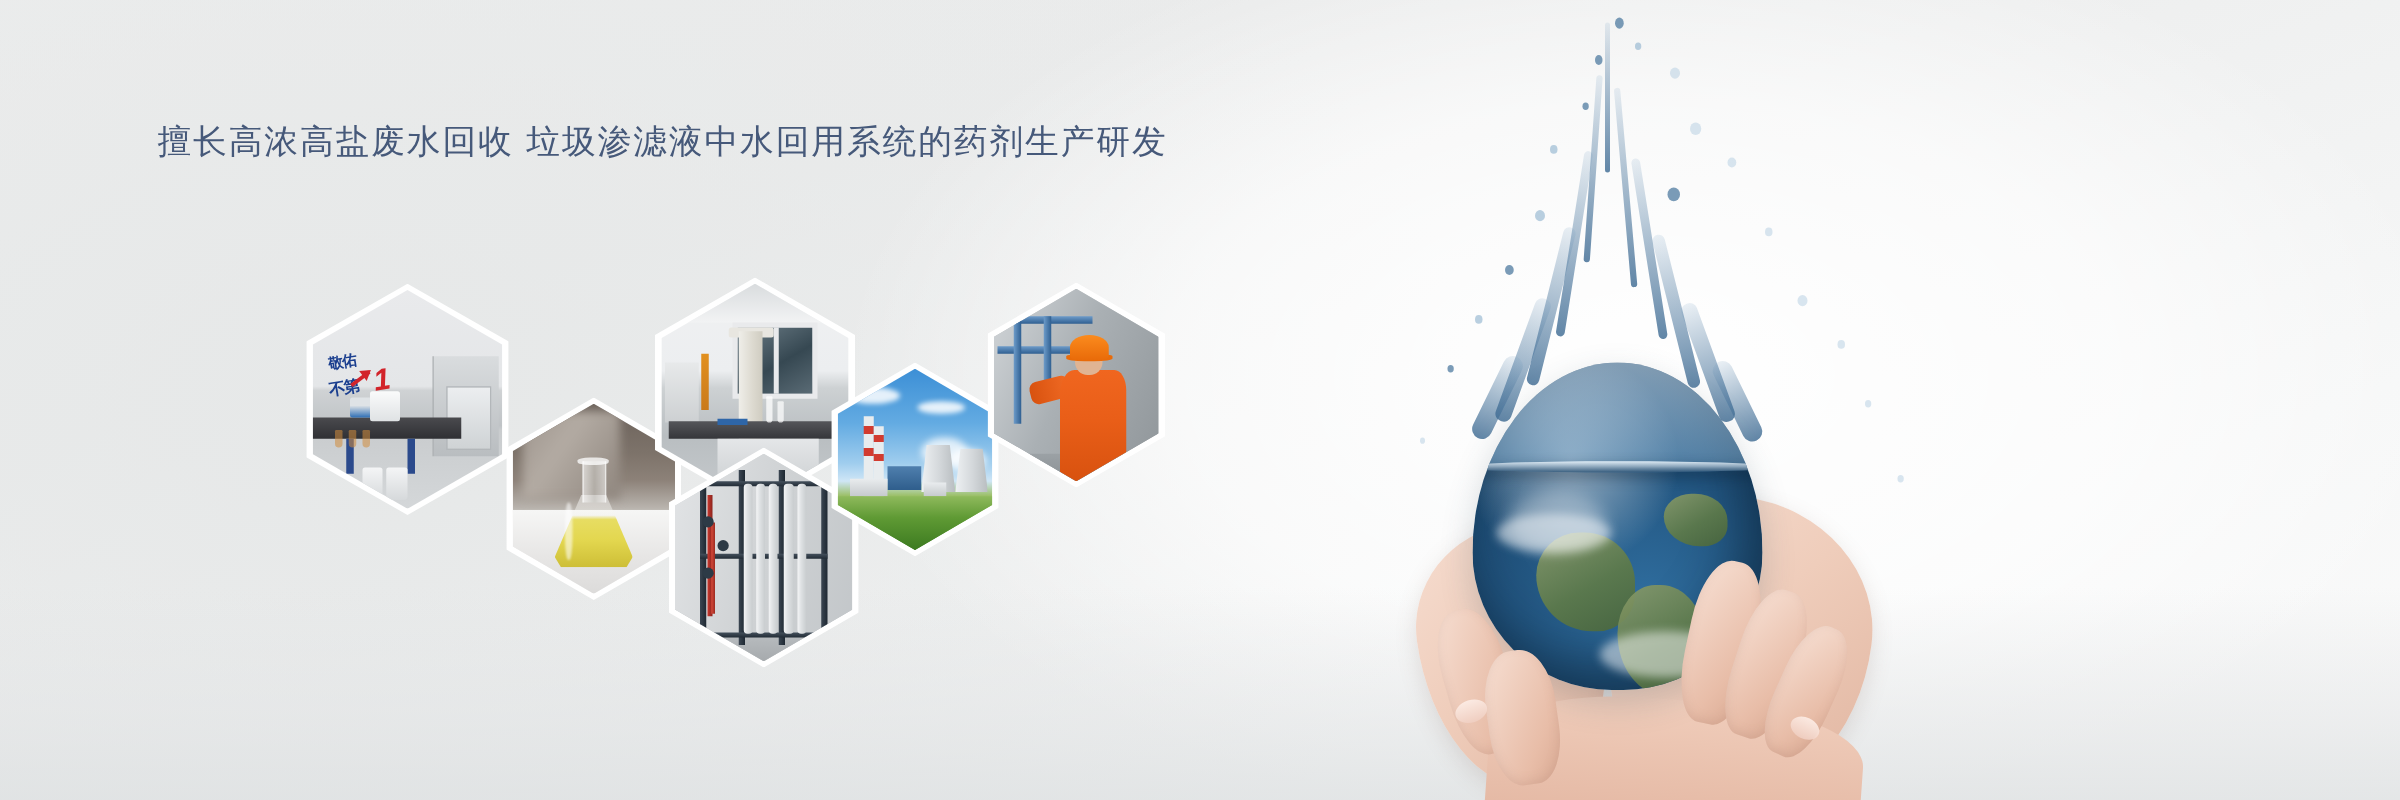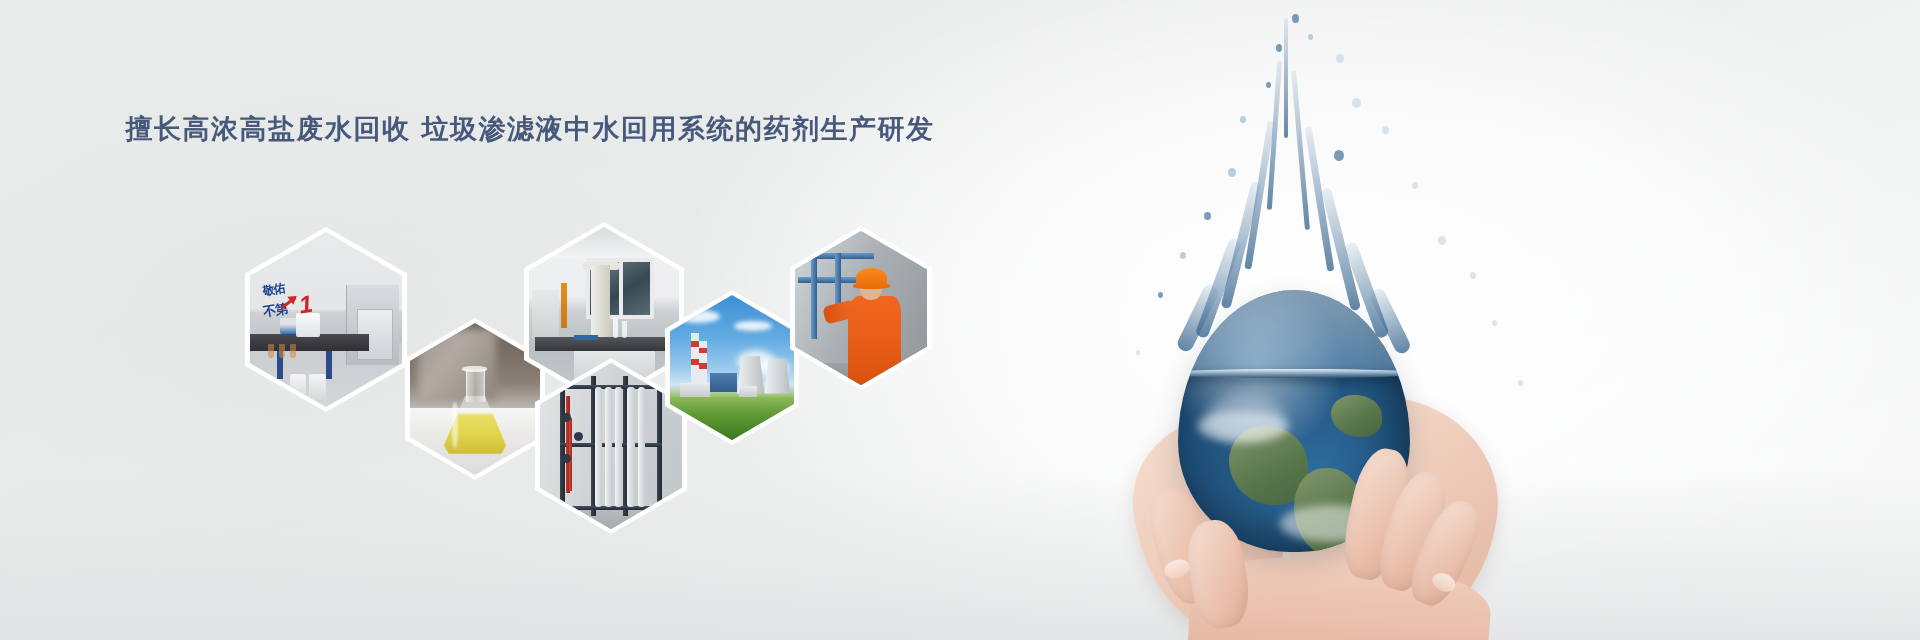--- a/index.html
+++ b/index.html
@@ -32,24 +32,24 @@
     font-size:37px;line-height:44px;letter-spacing:1px;
     color:#ef5b2b;white-space:nowrap;font-weight:400;
   }
   
   .br-top{position:absolute;left:14px;top:0;right:-2px;height:1.5px;background:#ef5b2b;}
   .br-tl{position:absolute;left:14px;top:0;width:1.5px;height:16px;background:#ef5b2b;}
   .br-bot{position:absolute;left:26px;right:14px;bottom:2px;height:1.5px;background:#ef5b2b;}
   .br-br{position:absolute;right:14px;bottom:2px;width:1.5px;height:16px;background:#ef5b2b;}
 
   .subtitle{
-    margin-top:19px;
+    margin-top:4px;
     font-family:"DejaVu Sans","Liberation Sans",sans-serif;
     font-size:27px;line-height:36px;letter-spacing:1.5px;
-    color:#46597a;white-space:nowrap;font-weight:700;
+    color:#46597a;white-space:nowrap;font-weight:400;
   }
 
   
   #hexes{position:absolute;left:0;top:0;width:1060px;height:640px;z-index:5;}
   .hex{
     position:absolute;
     -webkit-clip-path:polygon(50% 0%,100% 25%,100% 75%,50% 100%,0% 75%,0% 25%);
     clip-path:polygon(50% 0%,100% 25%,100% 75%,50% 100%,0% 75%,0% 25%);
     background:#ffffff;
   }

